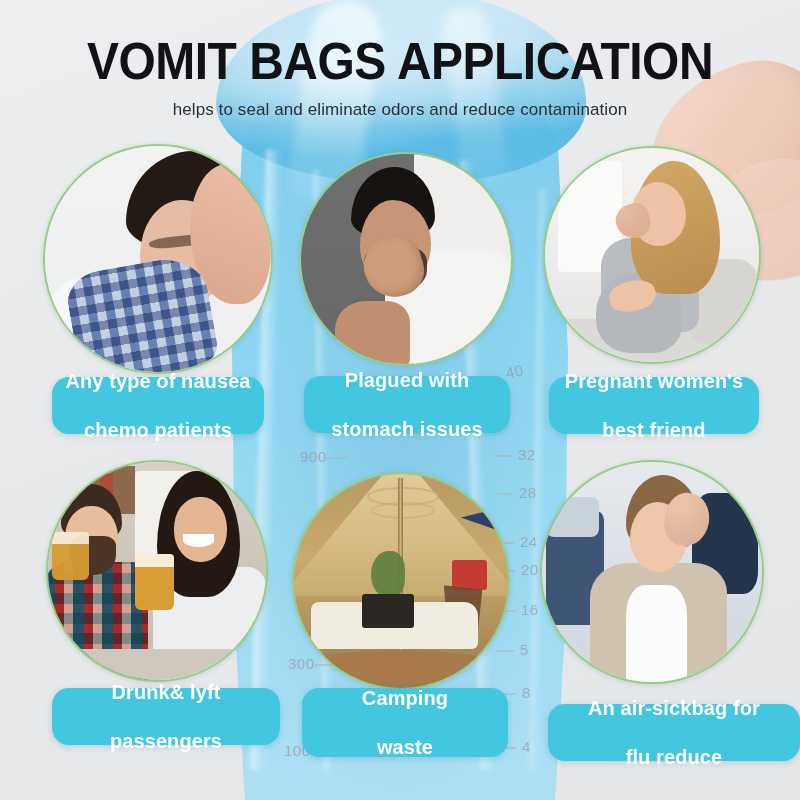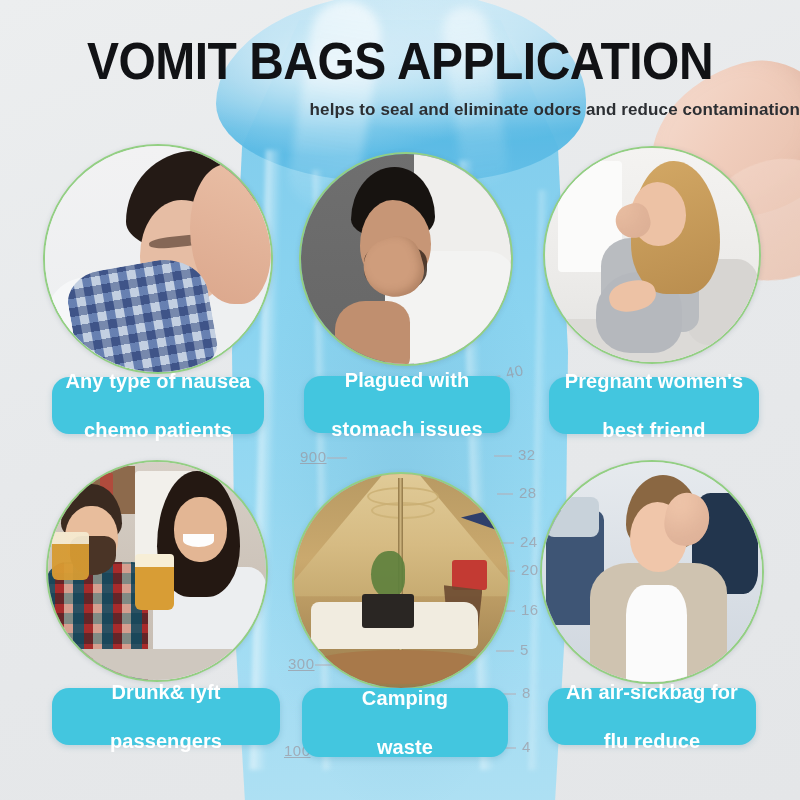--- a/index.html
+++ b/index.html
@@ -71,33 +71,33 @@
     transform:rotate(18deg);opacity:.0;
   }
 
   
   .mark{position:absolute;color:#9b8f96;font-size:15px;letter-spacing:.5px;opacity:.62;
     font-family:"Liberation Sans",sans-serif;}
   .mark .tick{display:inline-block;height:2px;background:#b7a9b0;vertical-align:middle;opacity:.75;}
   .mark-r{text-align:left;}
   .mark-l{text-align:right;}
   .mark-r .num{margin-left:6px;}
-  .mark-l .num{margin-right:0;text-decoration:underline;}
+  .mark-l .num{margin-right:0;}
 
   
   .title{
     position:absolute;left:0;right:0;top:36px;text-align:center;
     font-size:51px;line-height:1;font-weight:bold;color:#111215;
     letter-spacing:-0.5px;
     font-family:"Liberation Sans","DejaVu Sans",sans-serif;
     transform:scaleX(.94);
   }
   .subtitle{
-    position:absolute;left:0;right:0;top:100px;text-align:right;
-    font-size:17px;color:#2c2f33;font-weight:700;letter-spacing:.1px;
+    position:absolute;left:0;right:0;top:100px;text-align:center;
+    font-size:17px;color:#2c2f33;font-weight:400;letter-spacing:.1px;
   }
 
   
   .circle{
     position:absolute;border-radius:50%;overflow:hidden;
     border:2px solid #93cf83;box-sizing:border-box;
     box-shadow:0 1px 5px rgba(70,90,110,.18);
   }
   .ph{position:absolute;inset:0;}
 
@@ -376,20 +376,20 @@
     </span>
   </div>
 
   <div class="pill" style="left:302px;top:688px;width:206px;height:69px;">
     <span>
       <span>Camping</span><br>
       <span>waste</span>
     </span>
   </div>
 
-  <div class="pill" style="left:548px;top:688px;width:208px;height:57px;">
+  <div class="pill" style="left:548px;top:704px;width:252px;height:57px;">
     <span>
       <span>An air-sickbag for</span><br>
       <span>flu reduce</span>
     </span>
   </div>
 
 </div>
 
 </body></html>

